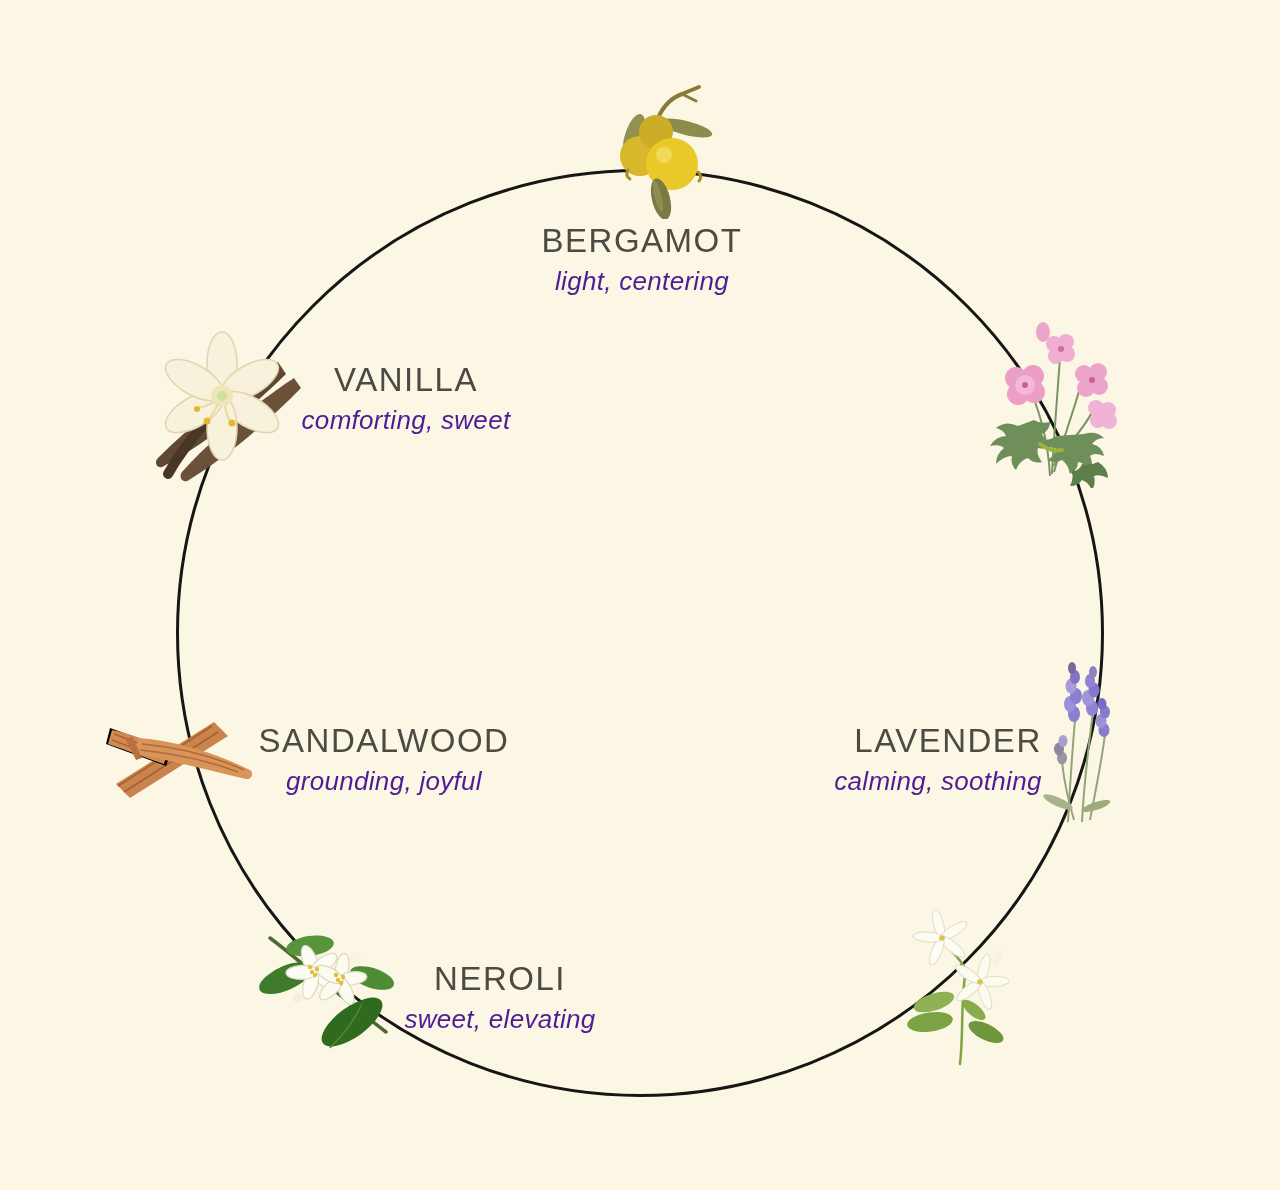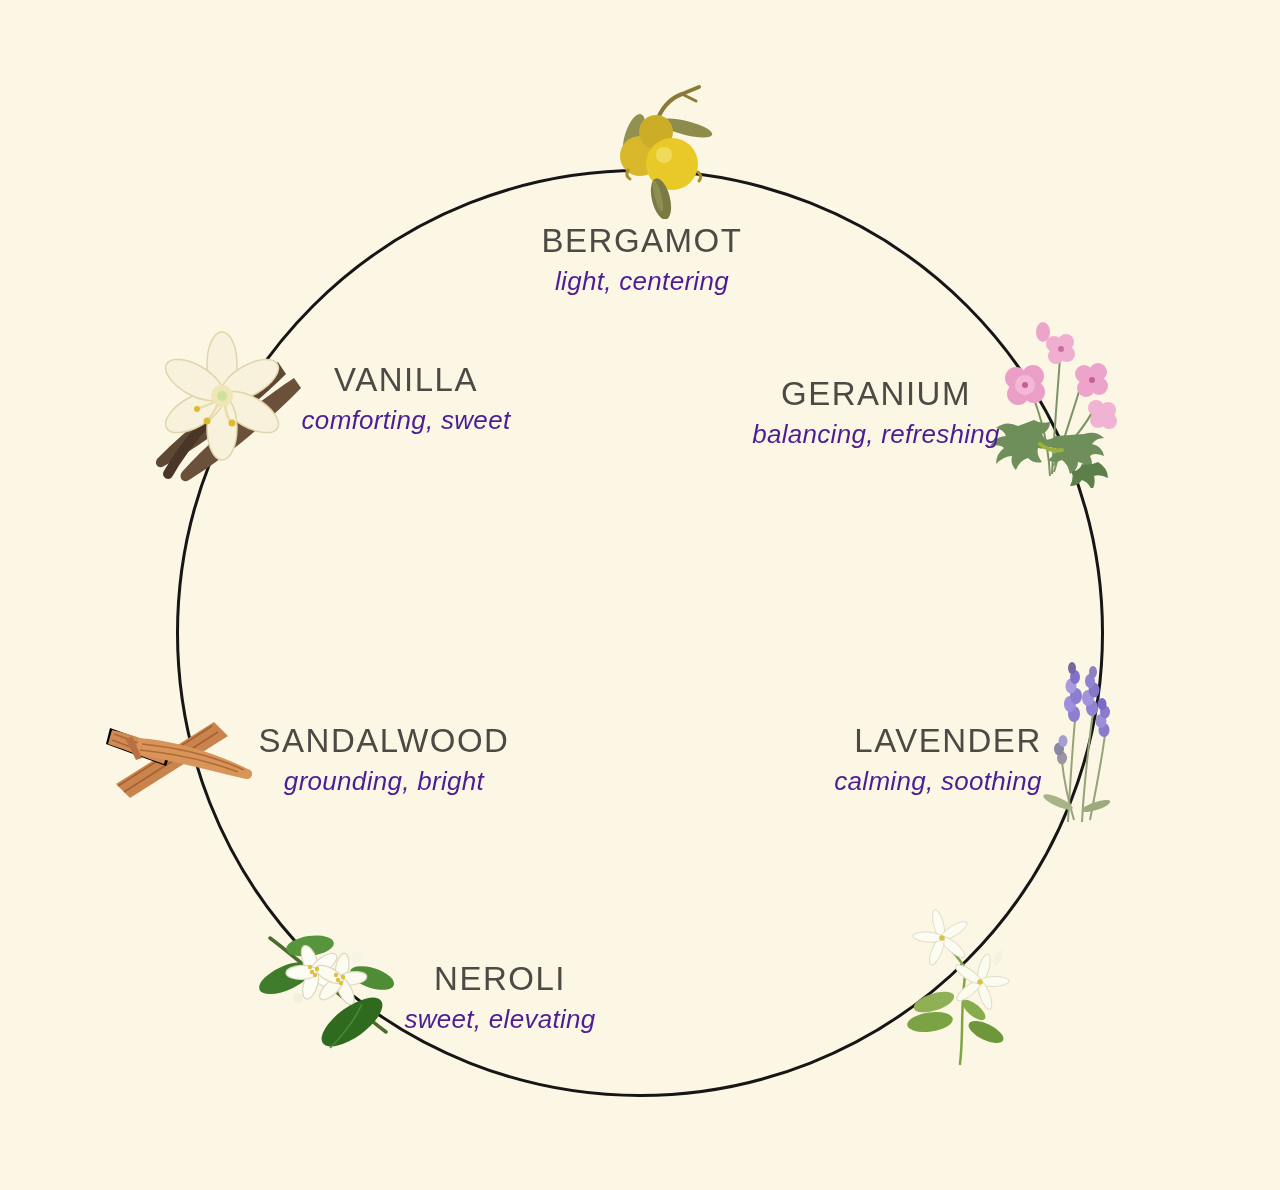--- a/index.html
+++ b/index.html
@@ -259,28 +259,24 @@
   <div class="note" style="left:642px;top:222px;">
     <div class="note-title">BERGAMOT</div>
     <div class="note-traits">light, centering</div>
   </div>
 
   <div class="note" style="left:382px;top:361px;margin-left:24px;">
     <div class="note-title">VANILLA</div>
     <div class="note-traits">comforting, sweet</div>
   </div>
 
-  <div class="note" style="left:876px;top:375px;">
-    <div class="note-title">GERANIUM</div>
-    <div class="note-traits">balancing, refreshing</div>
-  </div>
 
   <div class="note" style="left:384px;top:722px;">
     <div class="note-title">SANDALWOOD</div>
-    <div class="note-traits">grounding, bright</div>
+    <div class="note-traits">grounding, joyful</div>
   </div>
 
   <div class="note" style="left:938px;top:722px;text-align:right;">
     <div class="note-title">LAVENDER</div>
     <div class="note-traits">calming, soothing</div>
   </div>
 
   <div class="note" style="left:500px;top:936px;margin-top:24px;">
     <div class="note-title">NEROLI</div>
     <div class="note-traits">sweet, elevating</div>

